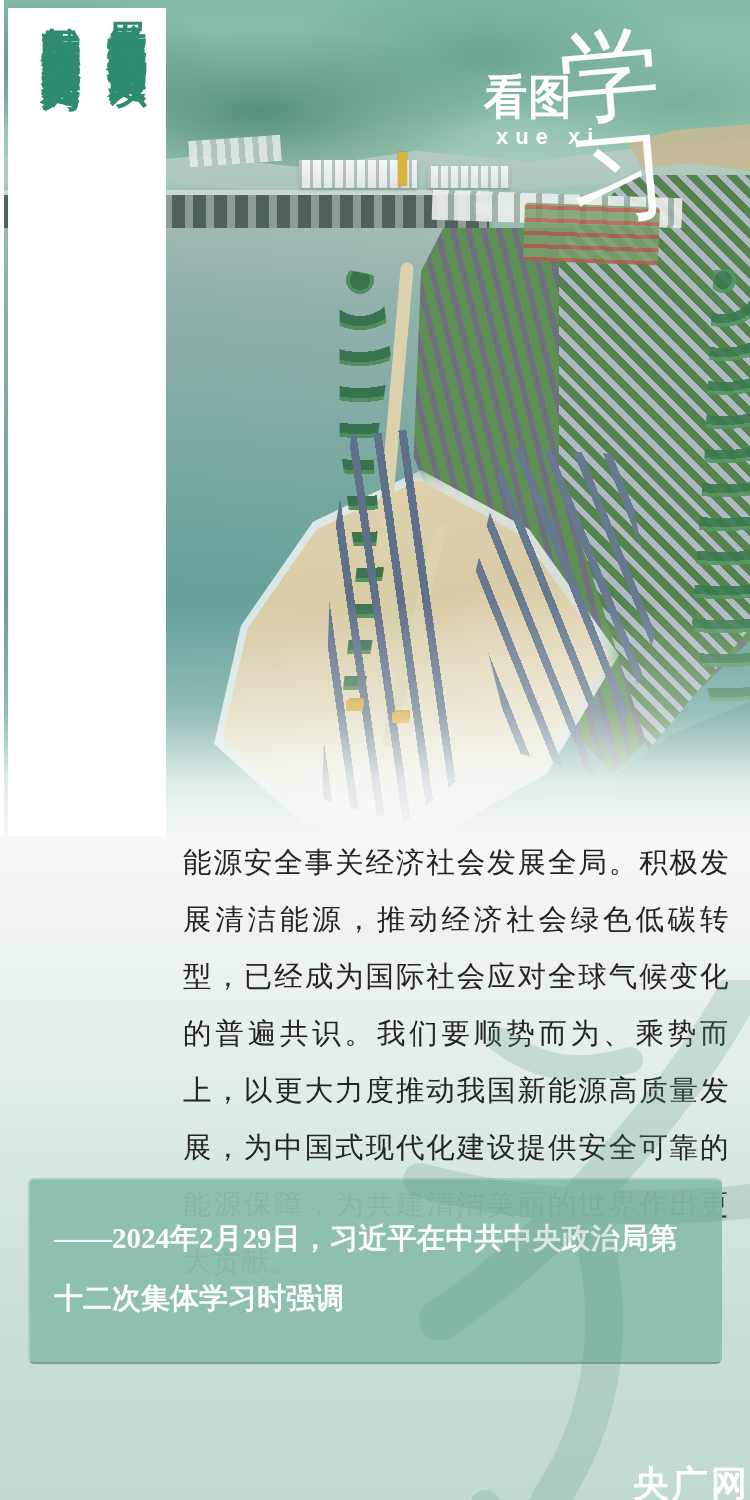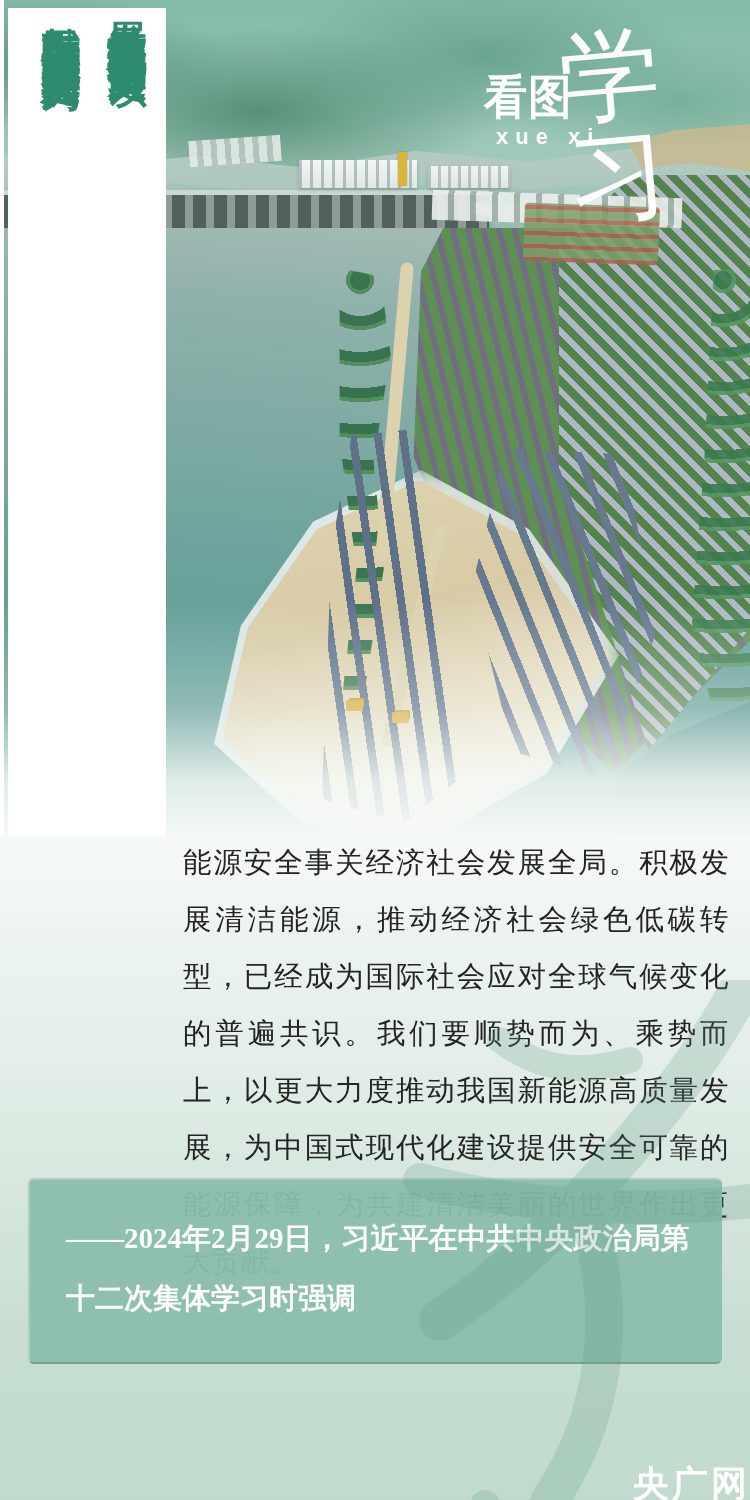--- a/index.html
+++ b/index.html
@@ -109,21 +109,21 @@
     letter-spacing:.5px; text-align:justify; color:#242424; }
 
   
   .watermark { position:absolute; left:380px; top:980px; width:420px; height:560px; z-index:5;
     opacity:.22; pointer-events:none; }
 
   
   .quote-box { position:absolute; left:28px; top:1178px; width:694px; height:186px; z-index:4;
     background:rgba(139,190,171,.95); border:2px solid #a9cfbf;
     border-bottom-color:#74a28e; border-right-color:#8fbfae; border-radius:6px;
-    padding:28px 18px 0 36px; color:#fbfdfc;
+    padding:28px 18px 0 24px; color:#fbfdfc;
     font-family:"Liberation Serif","DejaVu Serif",serif; font-size:29px; line-height:60px; font-weight:600; }
 
   
   .footer-logo { position:absolute; left:0; top:1460px; width:750px; z-index:6; text-align:right;
     color:#ffffff; font-size:36px; font-weight:800; letter-spacing:3px;
     font-family:"Liberation Sans","DejaVu Sans",sans-serif; }
 </style>
 </head>
 <body>
 

